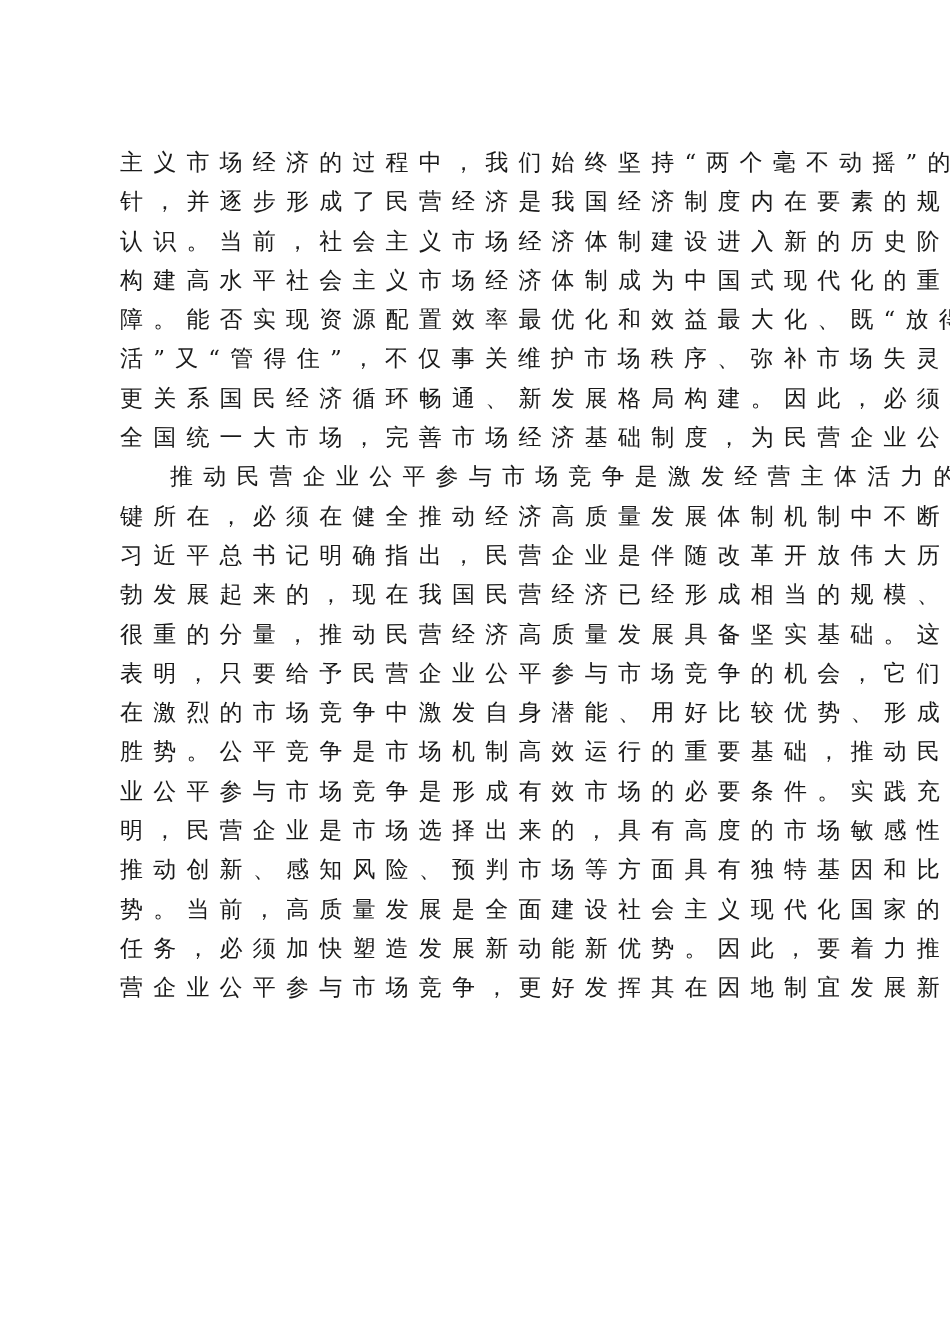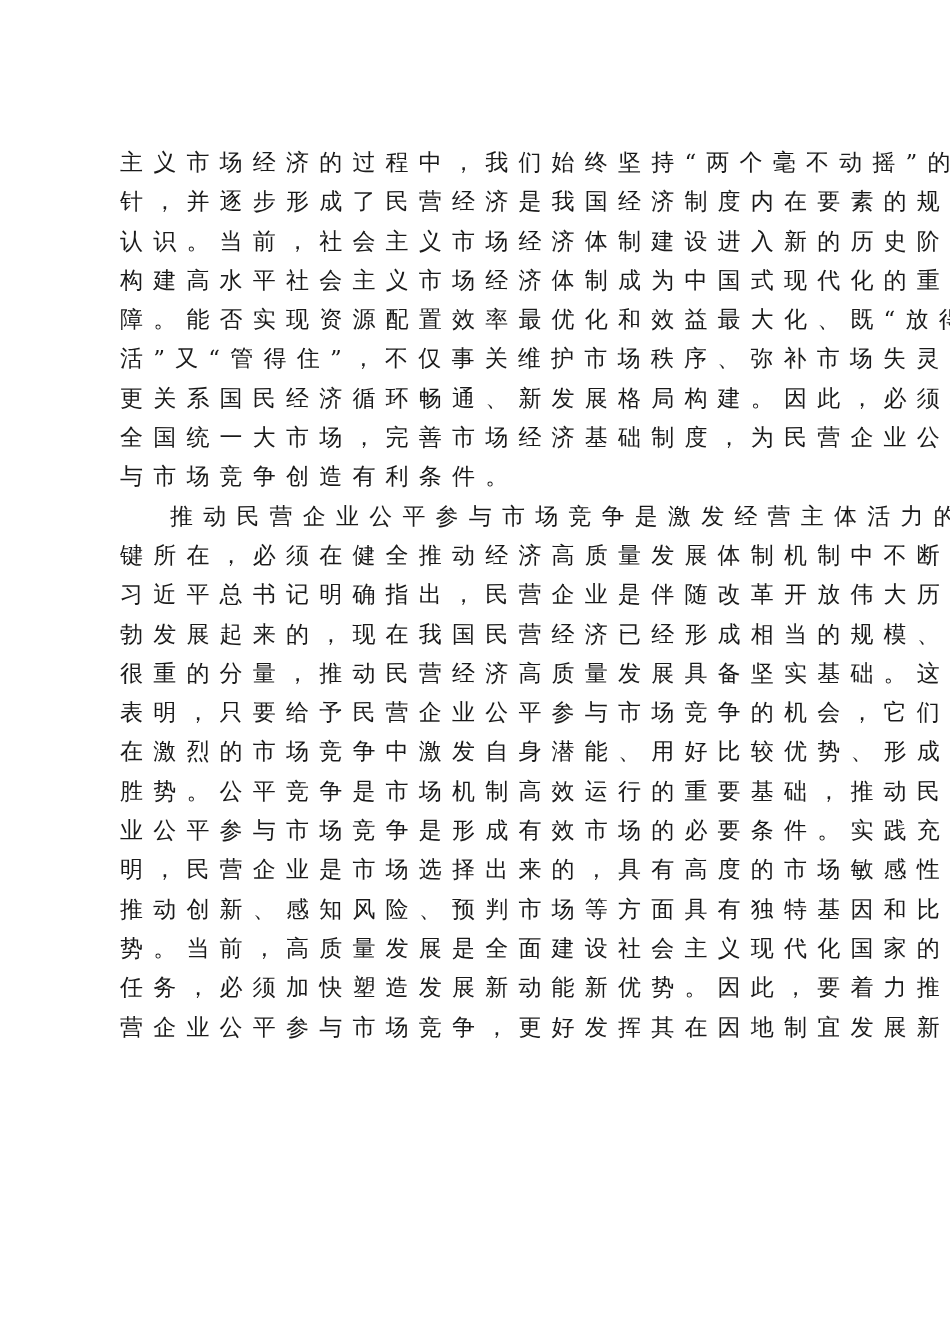--- a/index.html
+++ b/index.html
@@ -24,21 +24,20 @@
   <div class="text-block">
     <div>
       <div class="line">主义市场经济的过程中，我们始终坚持“两个毫不动摇”的方</div>
       <div class="line">针，并逐步形成了民营经济是我国经济制度内在要素的规律性</div>
       <div class="line">认识。当前，社会主义市场经济体制建设进入新的历史阶段，</div>
       <div class="line">构建高水平社会主义市场经济体制成为中国式现代化的重要保</div>
       <div class="line">障。能否实现资源配置效率最优化和效益最大化、既“放得</div>
       <div class="line">活”又“管得住”，不仅事关维护市场秩序、弥补市场失灵，</div>
       <div class="line">更关系国民经济循环畅通、新发展格局构建。因此，必须构建</div>
       <div class="line">全国统一大市场，完善市场经济基础制度，为民营企业公平参</div>
-      <div class="line">与市场竞争创造有利条件。</div>
     </div>
     <div>
       <div class="line indent">推动民营企业公平参与市场竞争是激发经营主体活力的关</div>
       <div class="line">键所在，必须在健全推动经济高质量发展体制机制中不断强化。</div>
       <div class="line">习近平总书记明确指出，民营企业是伴随改革开放伟大历程蓬</div>
       <div class="line">勃发展起来的，现在我国民营经济已经形成相当的规模、占有</div>
       <div class="line">很重的分量，推动民营经济高质量发展具备坚实基础。这充分</div>
       <div class="line">表明，只要给予民营企业公平参与市场竞争的机会，它们就能</div>
       <div class="line">在激烈的市场竞争中激发自身潜能、用好比较优势、形成竞争</div>
       <div class="line">胜势。公平竞争是市场机制高效运行的重要基础，推动民营企</div>

